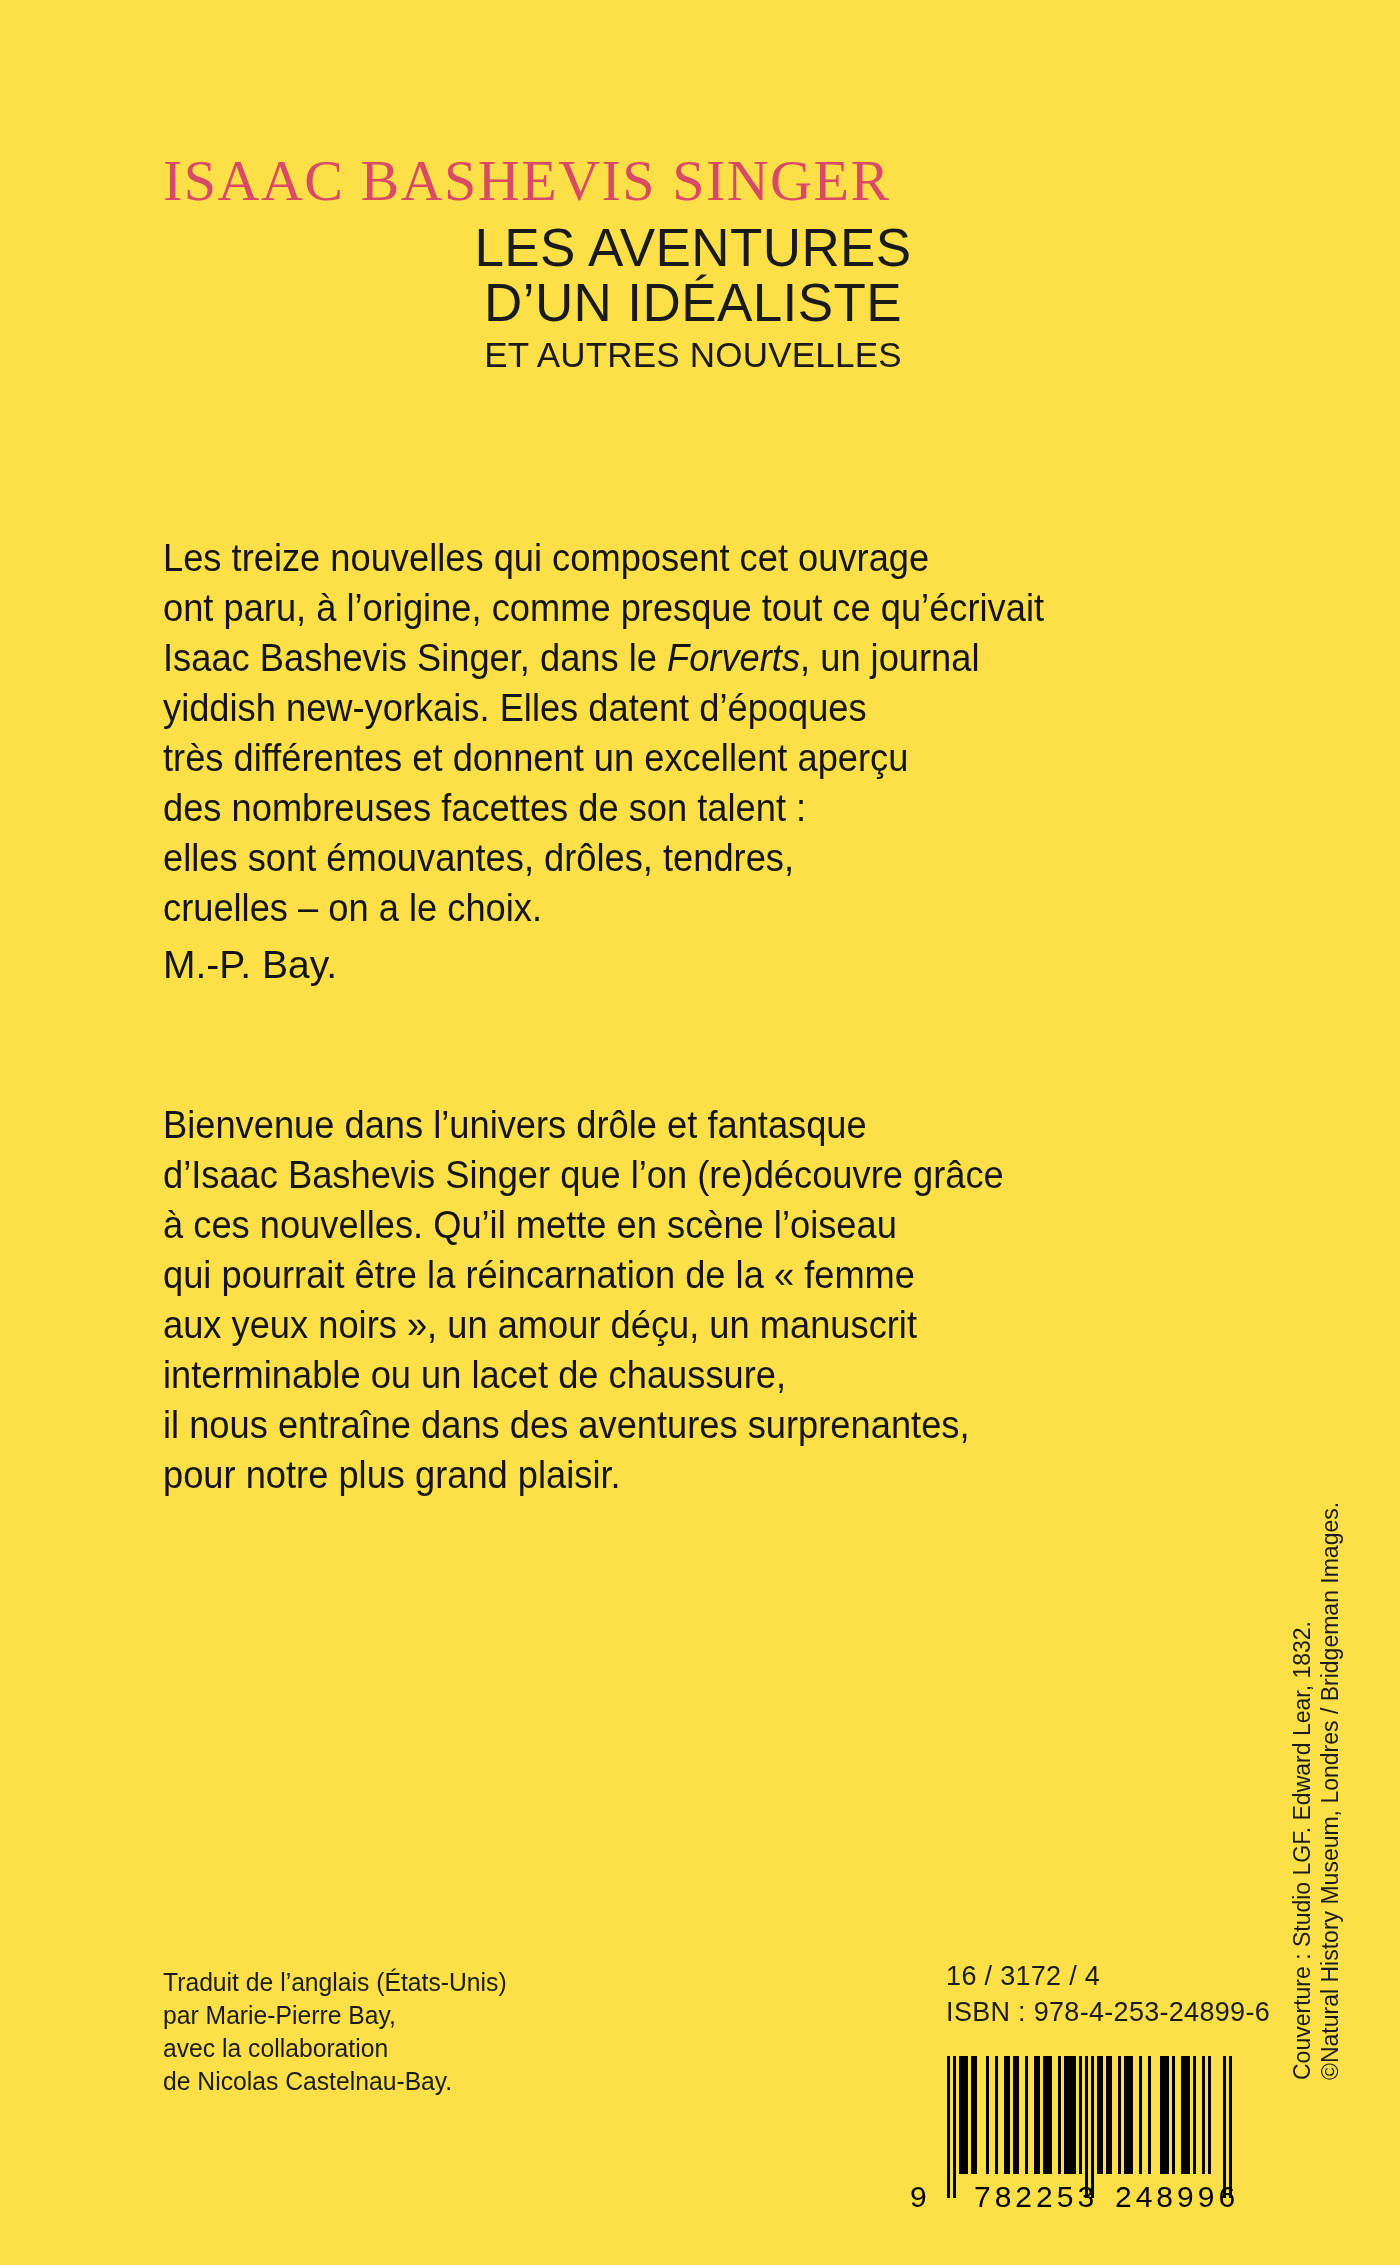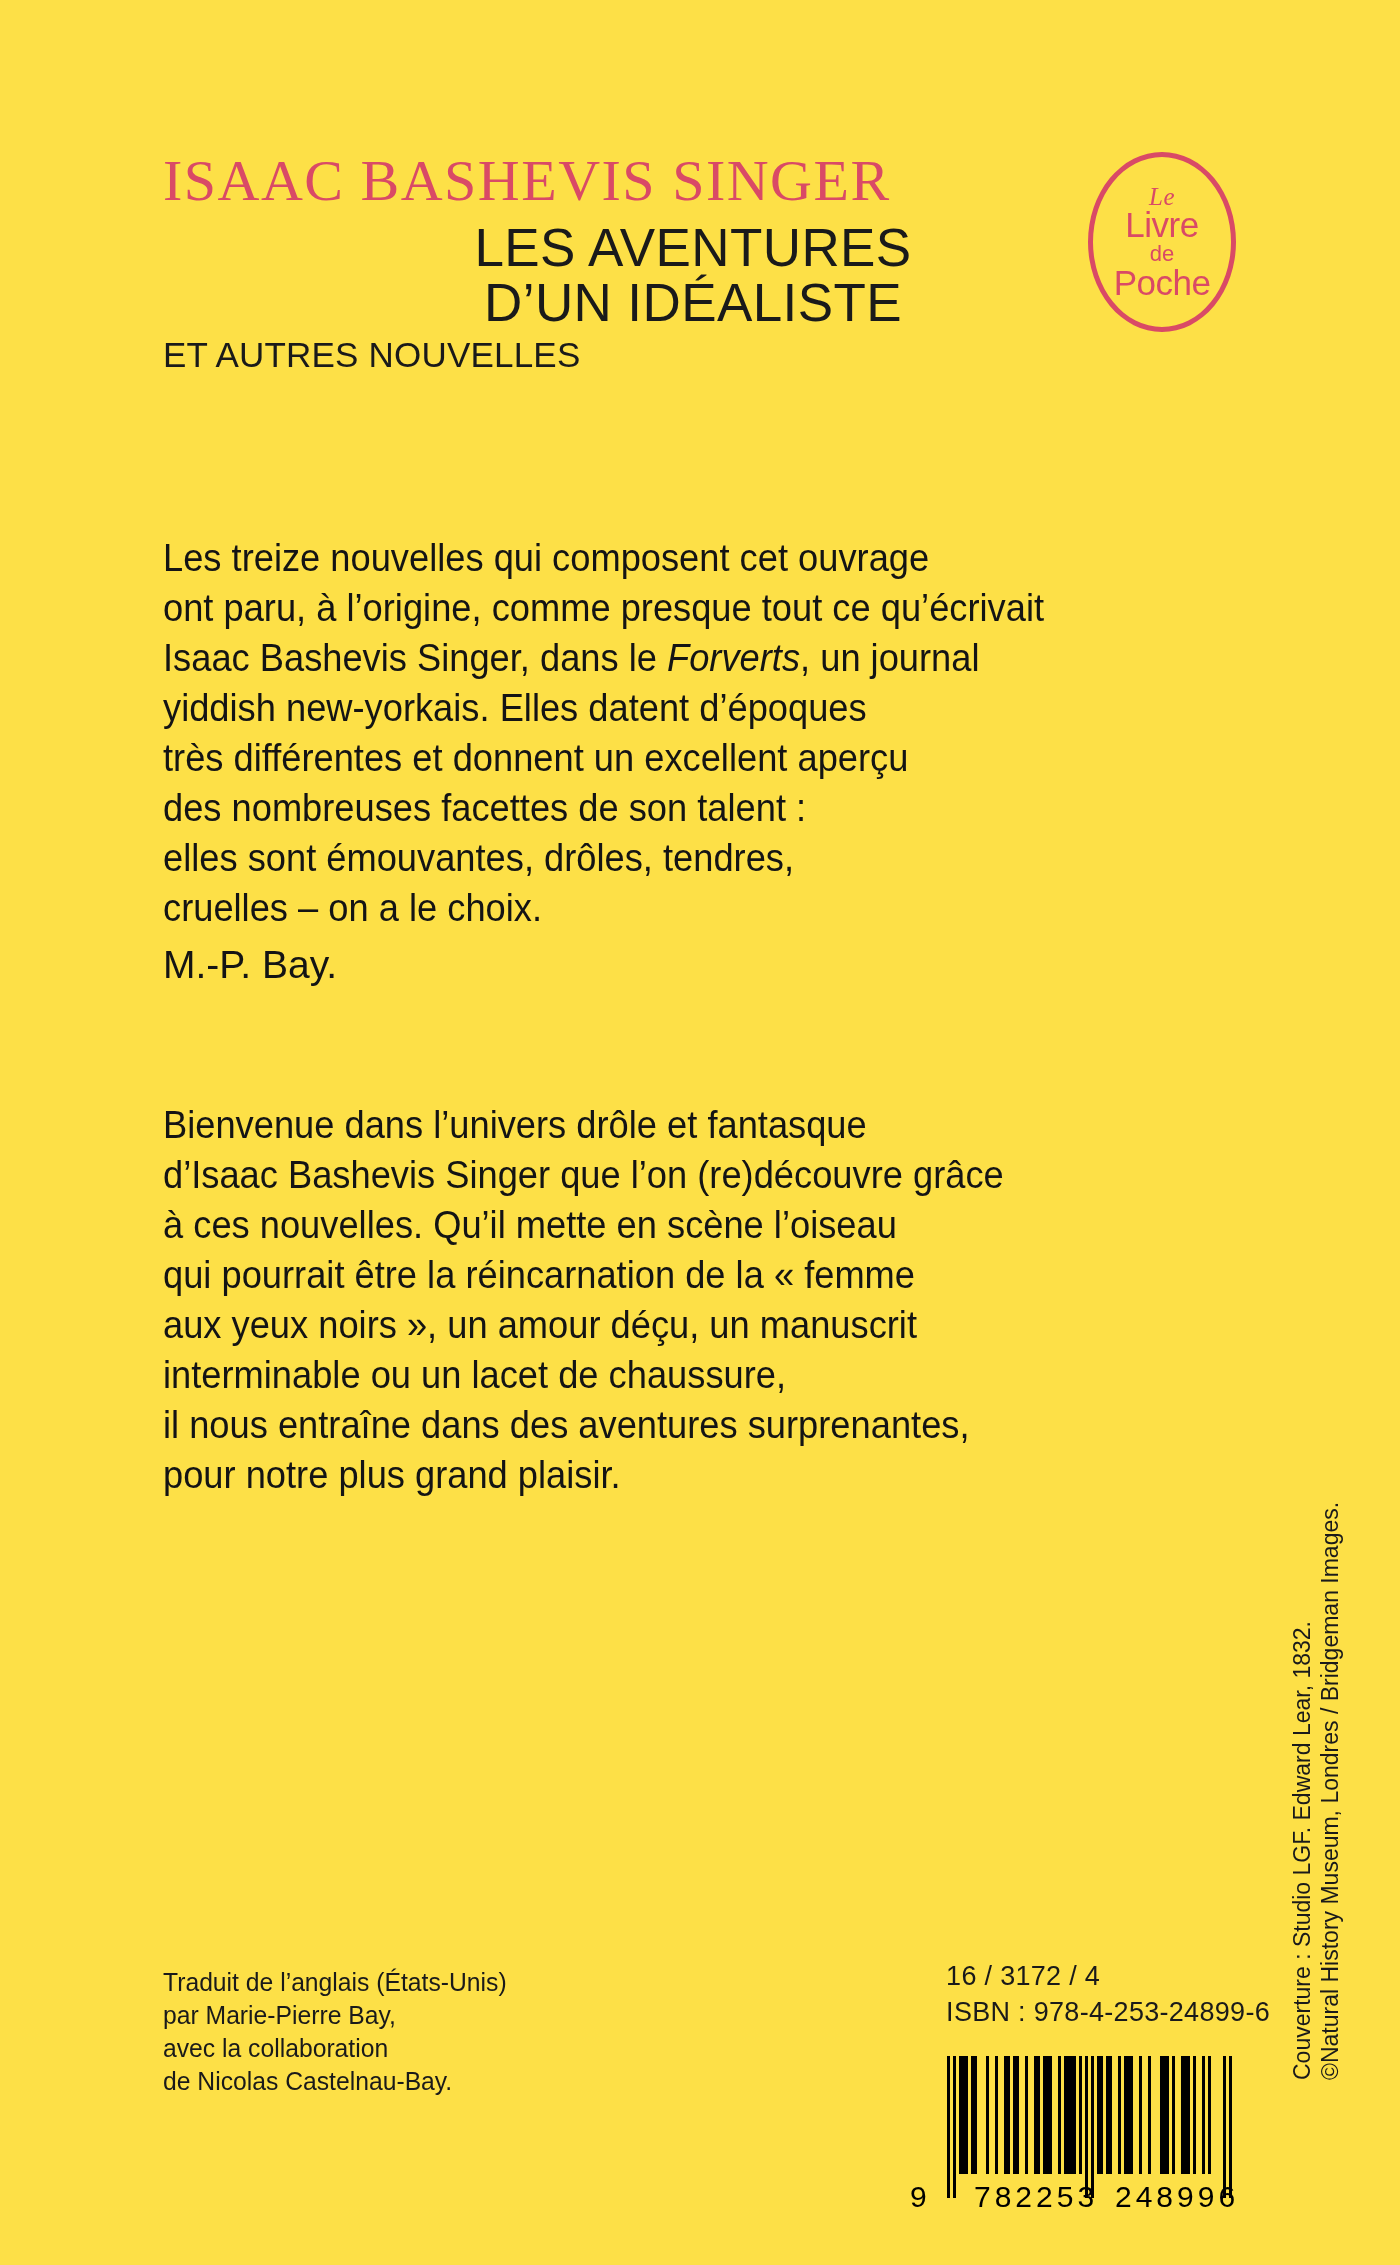--- a/index.html
+++ b/index.html
@@ -55,20 +55,21 @@
 
   .title-sub {
     font-family: "Liberation Sans", sans-serif;
     font-weight: 400;
     font-size: 35px;
     line-height: 40px;
     letter-spacing: 0.2px;
     color: #1a1a1a;
     margin: 5px 0 0 0;
     white-space: nowrap;
+    text-align: center;
   }
 
   
   .logo {
     position: absolute;
     left: 1088px;
     top: 152px;
     width: 148px;
     height: 180px;
   }
@@ -209,29 +210,20 @@
 <body>
 
 <div class="page">
 
   <div class="header">
     <div class="author">ISAAC BASHEVIS SINGER</div>
     <div class="title-main"><span>LES AVENTURES</span><br><span>D’UN IDÉALISTE</span></div>
     <div class="title-sub">ET AUTRES NOUVELLES</div>
   </div>
 
-  <div class="logo">
-    <div class="logo-oval"></div>
-    <div class="logo-text">
-      <span class="logo-le">Le</span>
-      <span class="logo-livre">Livre</span>
-      <span class="logo-de">de</span>
-      <span class="logo-poche">Poche</span>
-    </div>
-  </div>
 
   <div class="blurb" id="blurb-one"><span>Les treize nouvelles qui composent cet ouvrage
 ont paru, à l’origine, comme presque tout ce qu’écrivait
 Isaac Bashevis Singer, dans le </span><em>Forverts</em><span>, un journal
 yiddish new-yorkais. Elles datent d’époques
 très différentes et donnent un excellent aperçu
 des nombreuses facettes de son talent :
 elles sont émouvantes, drôles, tendres,
 cruelles – on a le choix.</span></div>
 

